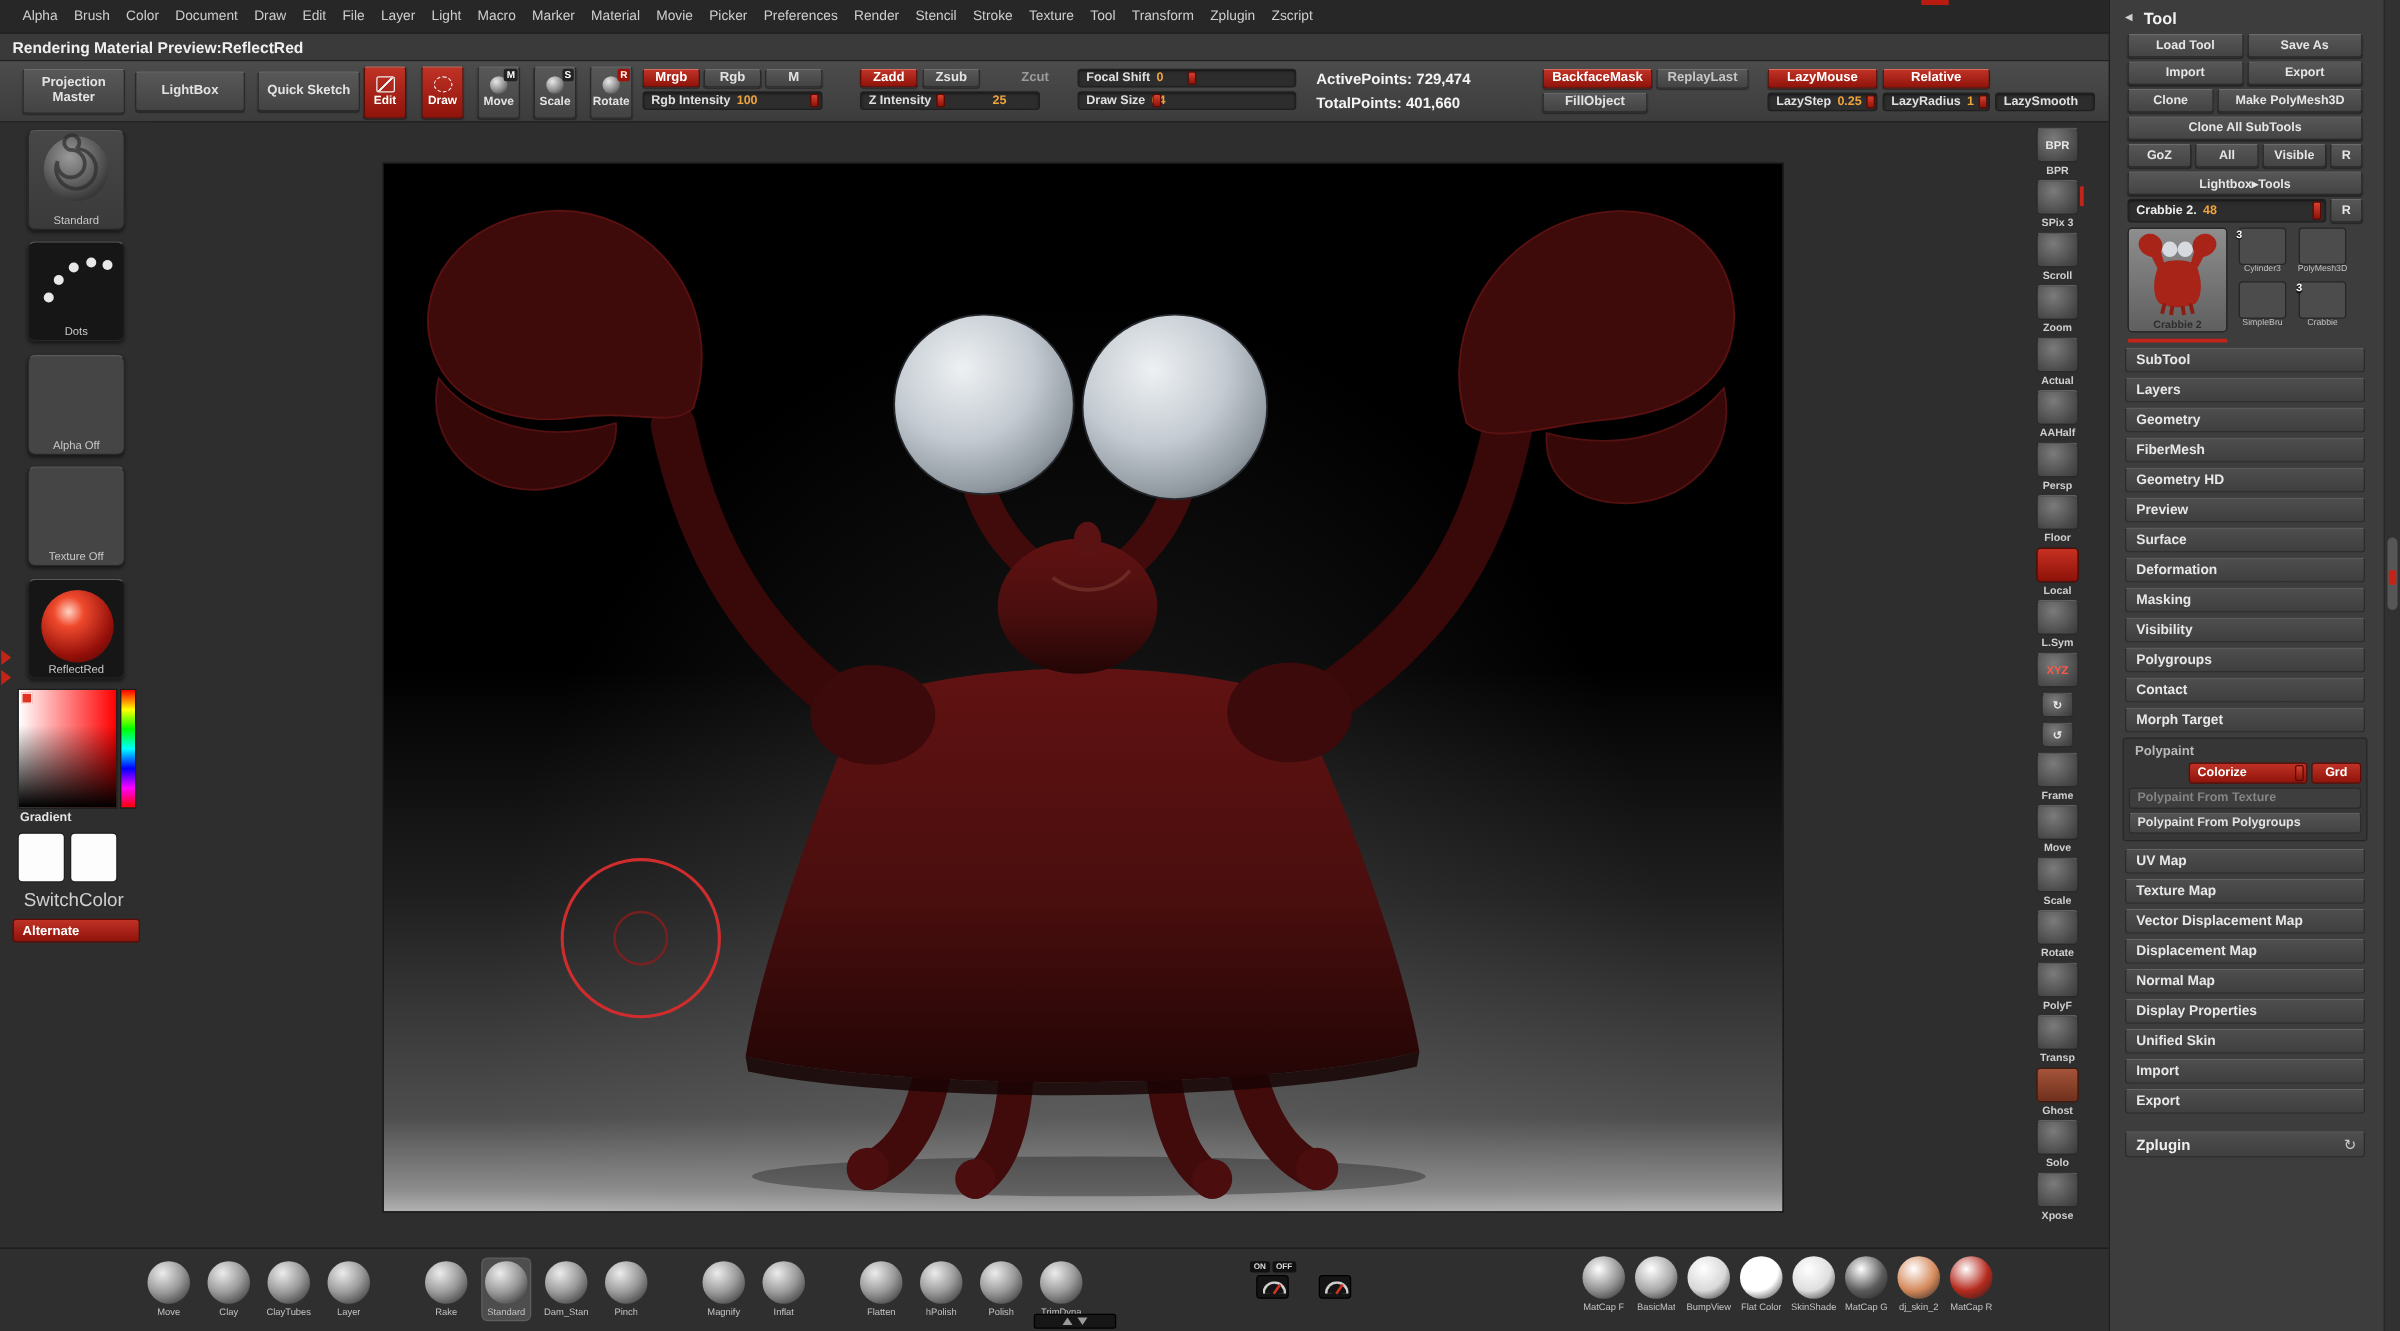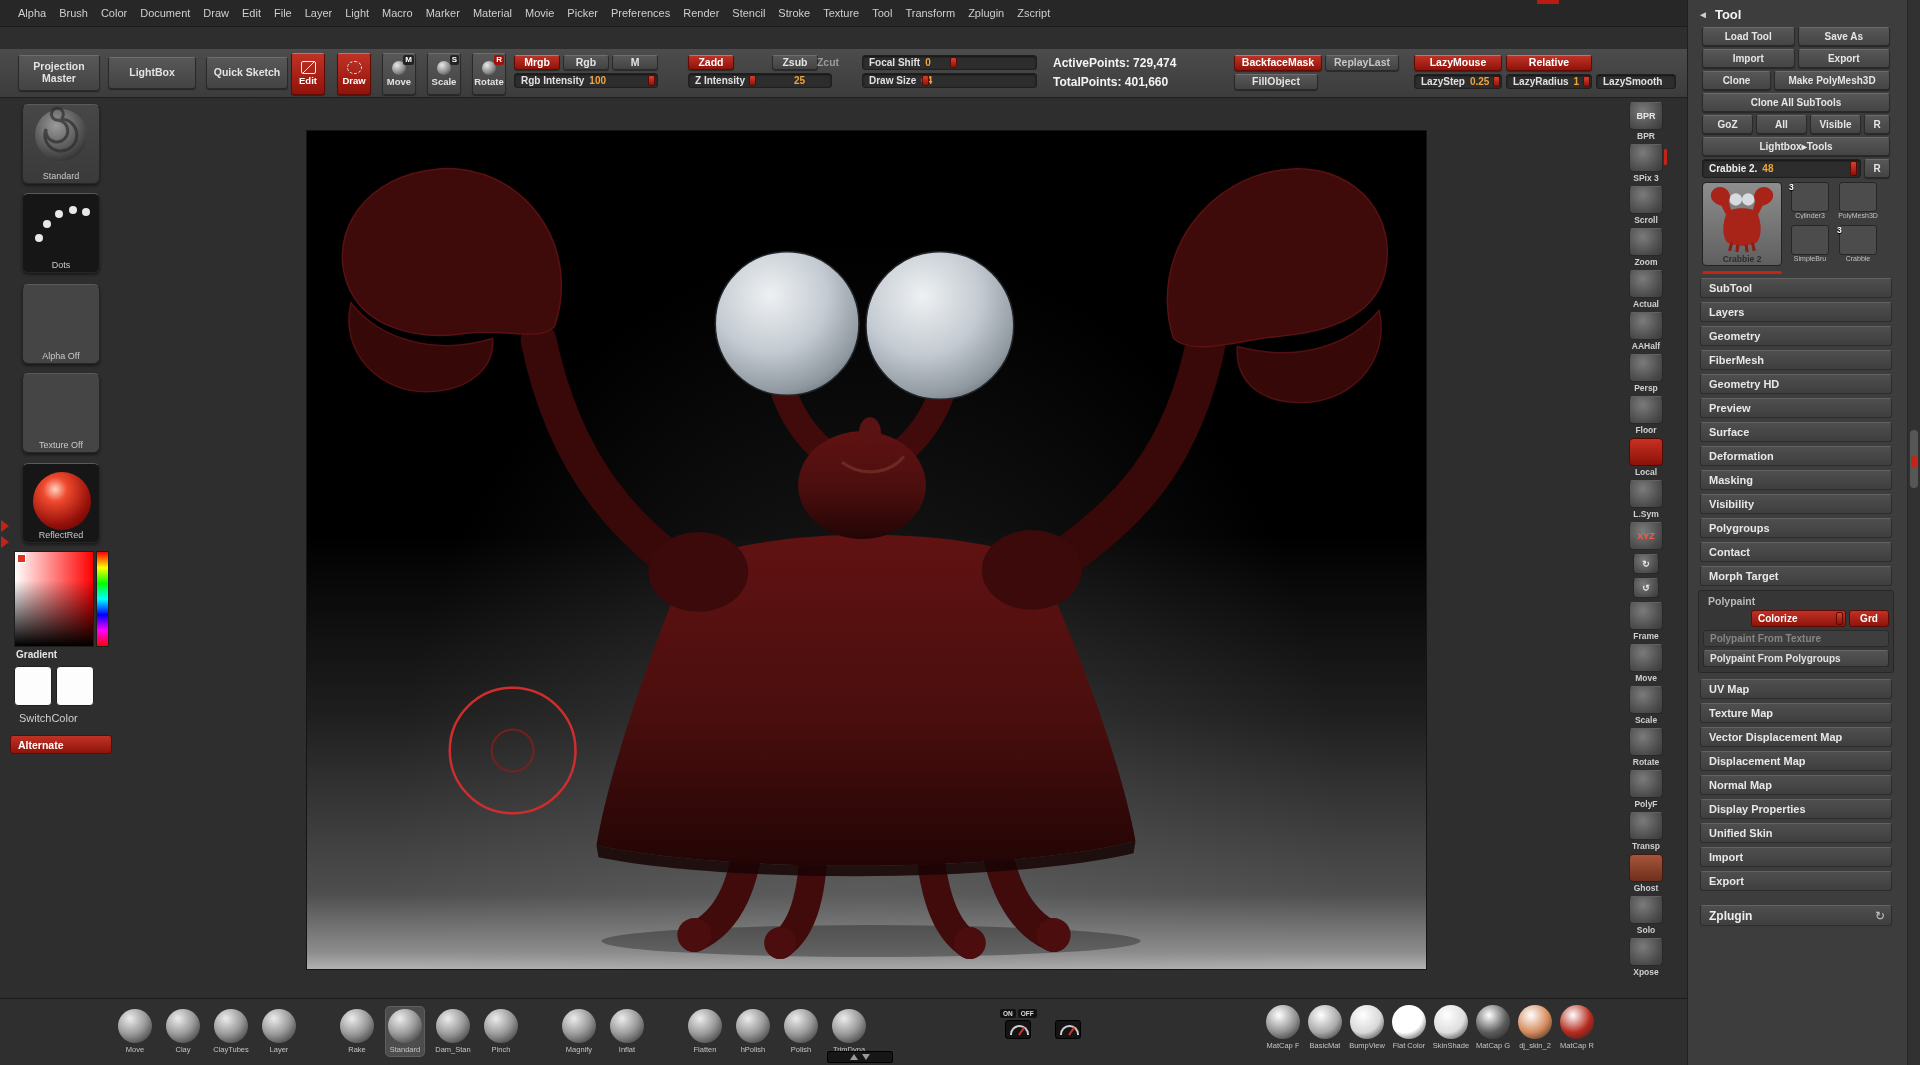--- a/index.html
+++ b/index.html
@@ -204,20 +204,23 @@
         <span class="menu-item">Stencil</span>
         <span class="menu-item">Stroke</span>
         <span class="menu-item">Texture</span>
         <span class="menu-item">Tool</span>
         <span class="menu-item">Transform</span>
         <span class="menu-item">Zplugin</span>
         <span class="menu-item">Zscript</span>
       </div>
     <div class="red-tick" style="left:1537px; top:0; width:22px; height:4px;"></div>
 
+    <div class="statusbar">
+      <span class="status-text">Rendering Material Preview:ReflectRed</span>
+    </div>
 
     <div class="toolbar">
       <div class="tb-btn" style="left:18px; top:6px; width:82px; height:36px;">Projection Master</div>
       <div class="tb-btn" style="left:108px; top:8px; width:88px; height:32px;">LightBox</div>
       <div class="tb-btn" style="left:206px; top:8px; width:82px; height:32px;">Quick Sketch</div>
 
       <div class="tb-btn mode-btn red" style="left:291px; top:4px; width:34px; height:42px;">
         <span class="mode-icon"></span>
         <span>Edit</span>
       </div>
@@ -244,21 +247,21 @@
       <div class="tb-btn red" style="left:514px; top:6px; width:46px; height:15px;">Mrgb</div>
       <div class="tb-btn" style="left:563px; top:6px; width:46px; height:15px;">Rgb</div>
       <div class="tb-btn" style="left:612px; top:6px; width:46px; height:15px;">M</div>
       <div class="slider" style="left:514px; top:24px; width:144px; height:15px;">
         <span>Rgb Intensity</span>
         <span class="val">100</span>
         <span class="handle" style="right:2px;"></span>
       </div>
 
       <div class="tb-btn red" style="left:688px; top:6px; width:46px; height:15px;">Zadd</div>
-      <div class="tb-btn" style="left:772px; top:6px; width:46px; height:15px;">Zsub</div>
+      <div class="tb-btn" style="left:738px; top:6px; width:46px; height:15px;">Zsub</div>
       <div class="tb-btn dim" style="left:808px; top:6px; width:40px; height:15px;">Zcut</div>
       <div class="slider" style="left:688px; top:24px; width:144px; height:15px;gap:44px;">
         <span>Z Intensity</span>
         <span class="val">25</span>
         <span class="handle" style="left:42%;"></span>
       </div>
 
       <div class="slider" style="left:862px; top:6px; width:175px; height:15px;">
         <span>Focal Shift</span>
         <span class="val">0</span>
@@ -346,21 +349,21 @@
         <div class="sv-square">
           <div class="sv-marker"></div>
         </div>
         <div class="hue-bar"></div>
       </div>
 
       <div class="side-label" style="left:16px; top:551px;">Gradient</div>
 
       <div class="swatch" style="left:14px; top:568px;"></div>
       <div class="swatch" style="left:56px; top:568px;"></div>
-      <div class="side-label" style="left:19px; top:614px; font-size:11px; font-weight:normal; color:#cfcfcf;">SwitchColor</div>
+      <div class="side-label" style="left:19px; top:614px; font-size:15px; font-weight:normal; color:#cfcfcf;">SwitchColor</div>
 
       <div class="alt-btn">Alternate</div>
     </div>
 
     <div class="chev" style="left:1px; top:520px;"></div>
     <div class="chev" style="left:1px; top:536px;"></div>
 
     <div class="viewport">
       <svg viewBox="0 0 1121 840" preserveAspectRatio="none">
         <defs>

